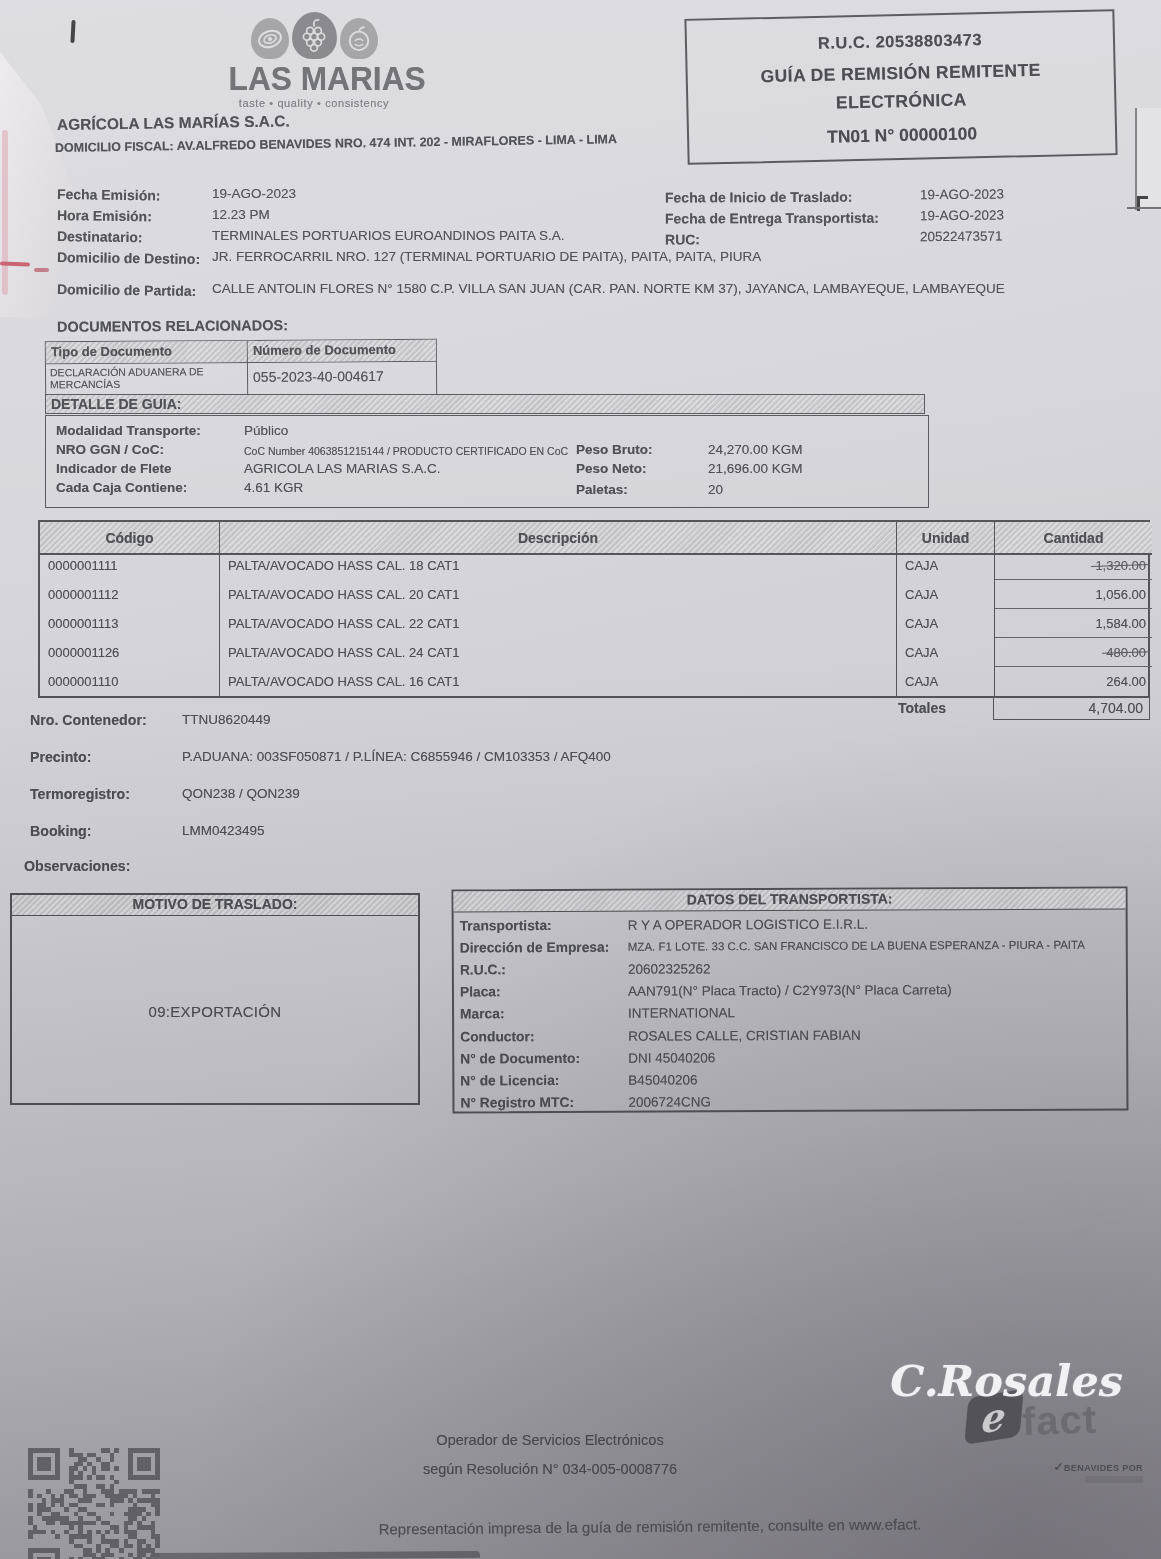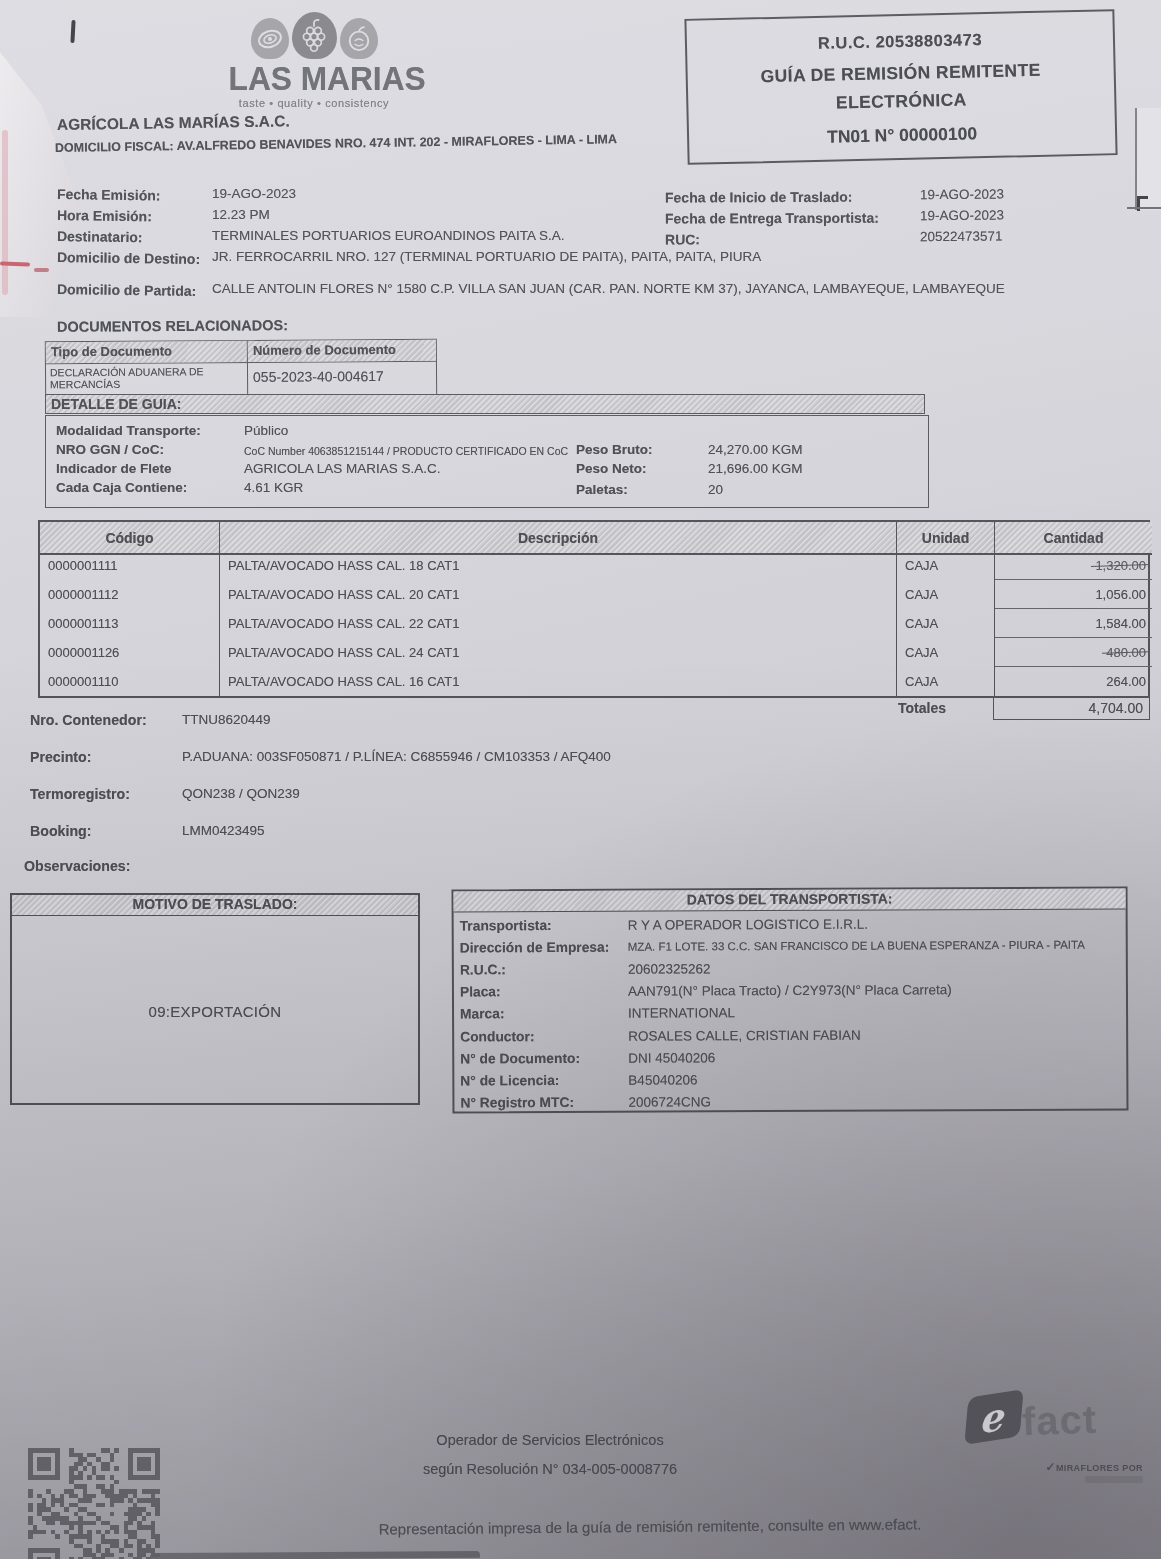--- a/index.html
+++ b/index.html
@@ -654,22 +654,23 @@
       <rect x="23" y="28" width="1" height="1" fill="#6e6d73"></rect>
       <rect x="28" y="28" width="1" height="1" fill="#6e6d73"></rect>
     </svg>
 
   <div class="abs ose1 txt">Operador de Servicios Electrónicos</div>
   <div class="abs ose2 txt">según Resolución N° 034-005-0008776</div>
 
   <div class="abs efact-e efact">e</div>
   <div class="abs efact-f efact">fact</div>
 
+  <div class="abs wm wm-name">C.Rosales</div>
 
   <div class="abs verified">
-    <div class="v1"><span class="chk">✓</span><span>MIRAFLORES POR</span></div>
+    <div class="v1"><span class="chk">✓</span><span>BENAVIDES POR</span></div>
     <div class="v2"></div>
   </div>
 
   <div class="abs bottom-line txt">Representación impresa de la guía de remisión remitente, consulte en www.efact.</div>
 
   <div id="vignette"></div>
 </div>
 
 </body></html>

